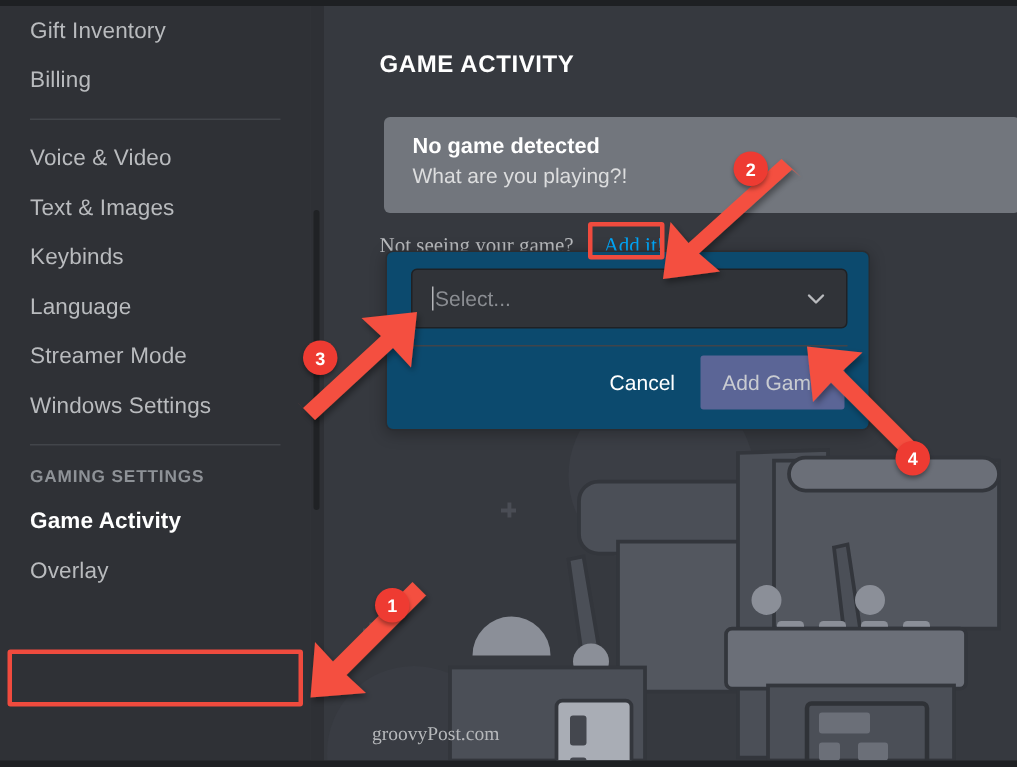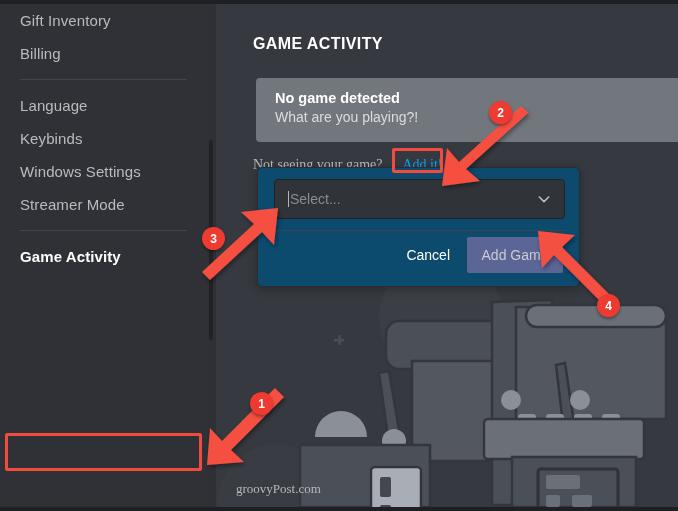--- a/index.html
+++ b/index.html
@@ -152,21 +152,21 @@
     background: #5b6596;
     color: #c9ccd1;
     border: none; border-radius: 2px;
     font-size: 14px; font-weight: 500; font-family: inherit;
     width: 96px; height: 36px;
     cursor: pointer;
   }
 
   
   .watermark {
-    position: absolute; left: 20px; bottom: 10px;
+    position: absolute; left: 32px; bottom: 10px;
     color: #b6b8bb; font-size: 13px;
     font-family: "Liberation Serif", serif;
     z-index: 15;
   }
 
   
   .overlay {
     position: absolute; inset: 0; z-index: 50; pointer-events: none;
   }
   .hl-box {
@@ -195,37 +195,47 @@
       <span>Gift Inventory</span>
     </div>
     <div class="nav-item">
       <span>Billing</span>
     </div>
 
     <div class="nav-sep"></div>
 
 
     <div class="nav-item">
+      <span>Voice &amp; Video</span>
+    </div>
+    <div class="nav-item">
+      <span>Text &amp; Images</span>
+    </div>
+    <div class="nav-item">
+      <span>Keybinds</span>
+    </div>
+    <div class="nav-item">
       <span>Language</span>
     </div>
     <div class="nav-item">
-      <span>Keybinds</span>
+      <span>Streamer Mode</span>
     </div>
     <div class="nav-item">
       <span>Windows Settings</span>
     </div>
-    <div class="nav-item">
-      <span>Streamer Mode</span>
-    </div>
 
     <div class="nav-sep"></div>
 
+    <div class="nav-head">GAMING SETTINGS</div>
 
     <div class="nav-item active">
       <span>Game Activity</span>
+    </div>
+    <div class="nav-item">
+      <span>Overlay</span>
     </div>
   </nav>
 
   <div class="scroll-track"></div>
   <div class="scroll-thumb"></div>
 
   <section class="content">
 
     <svg class="art" viewBox="0 0 462 230">
       <circle cx="60" cy="225" r="58" fill="#393c43"></circle>

